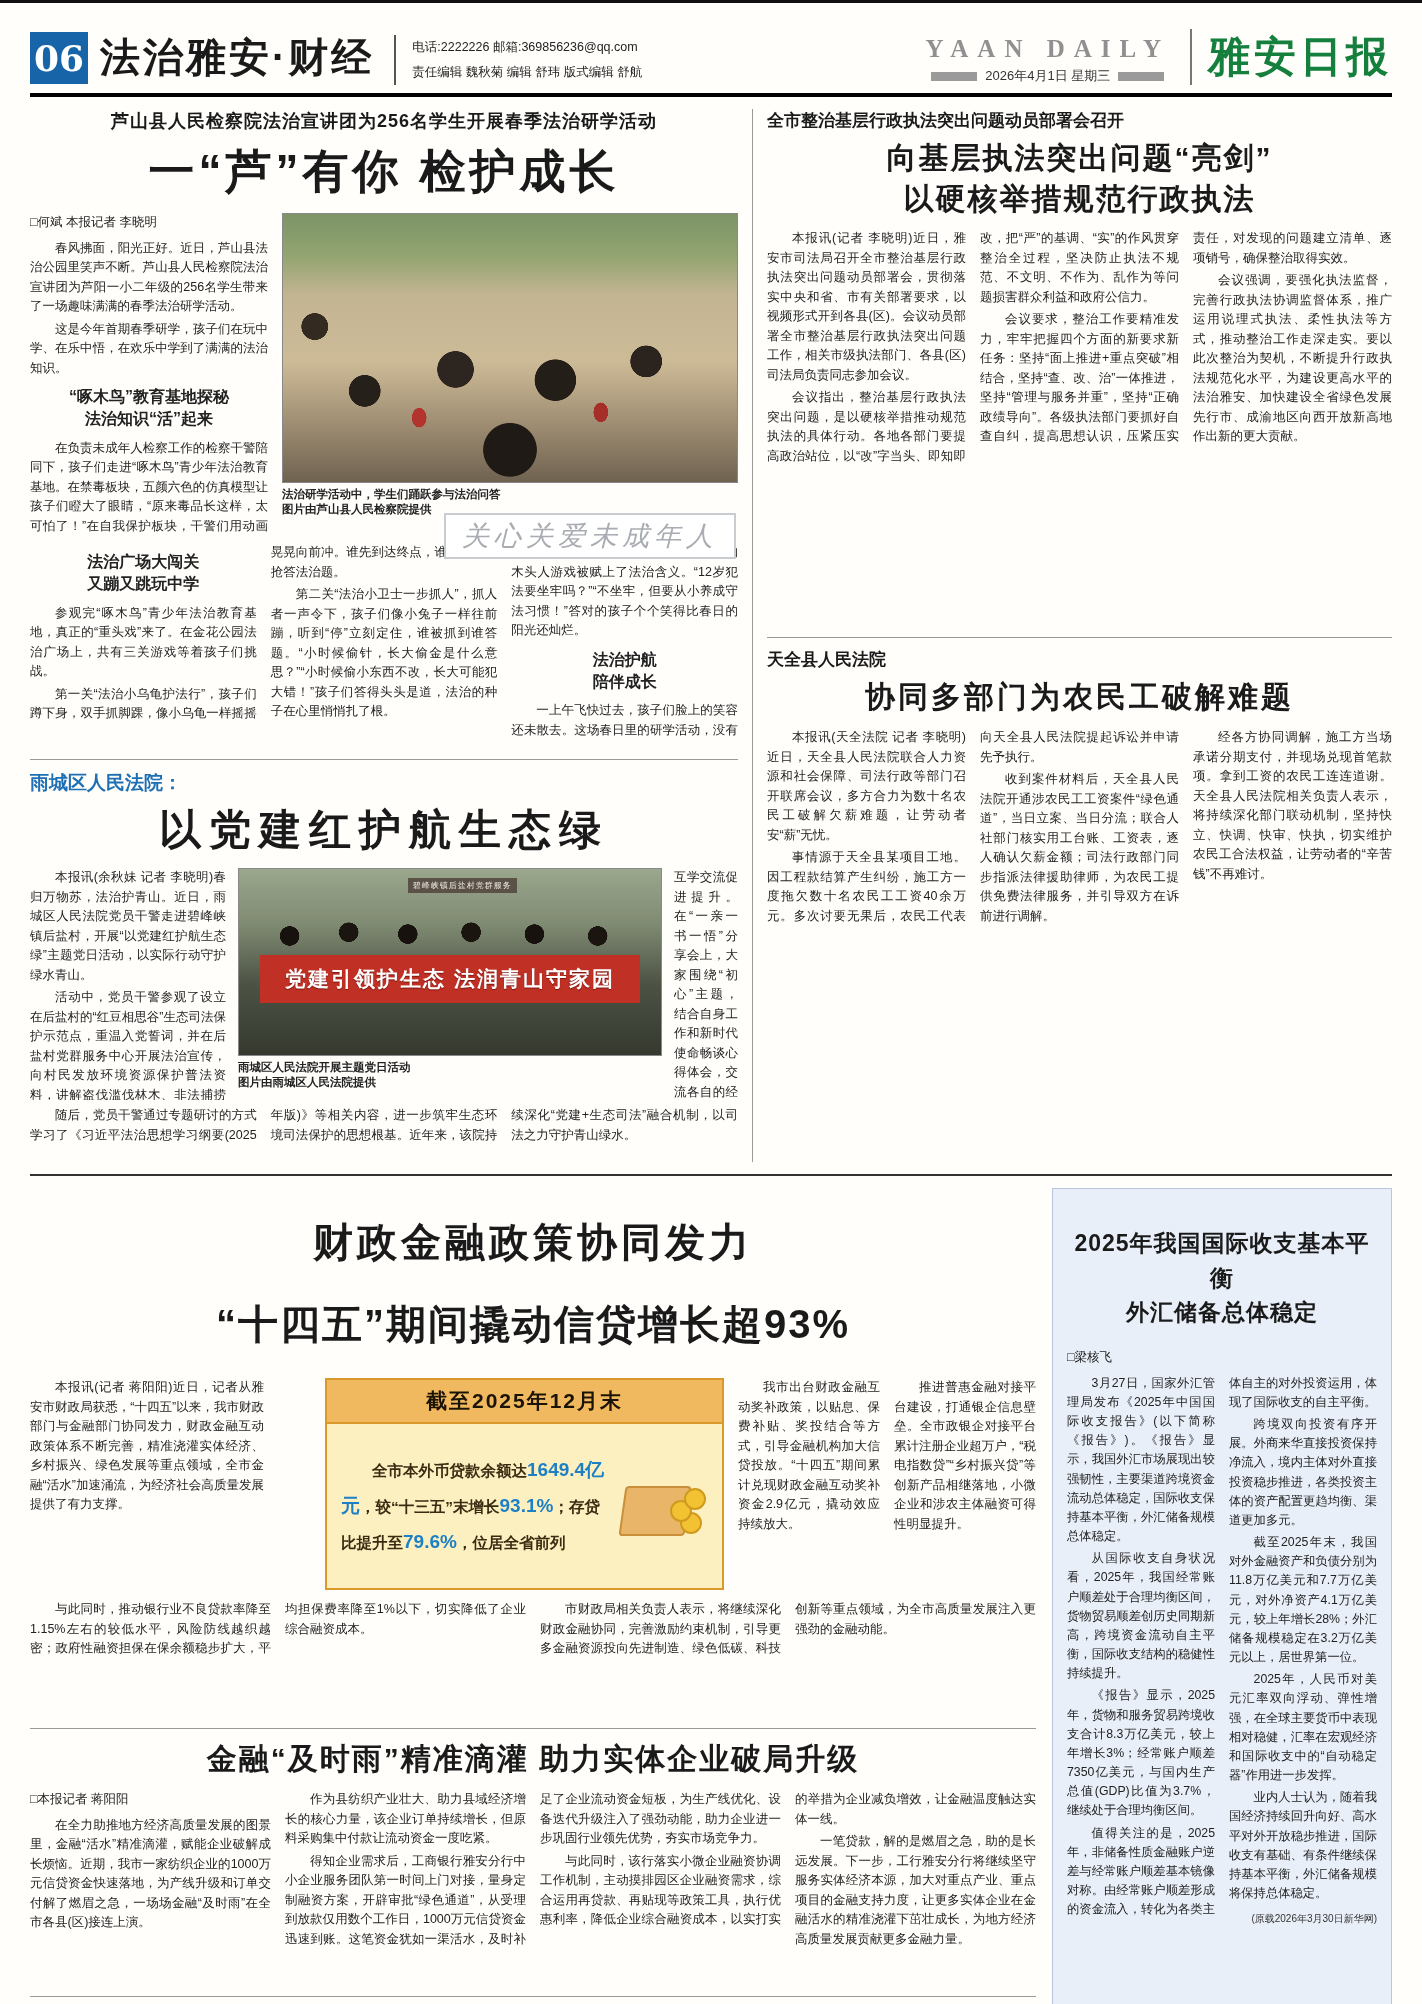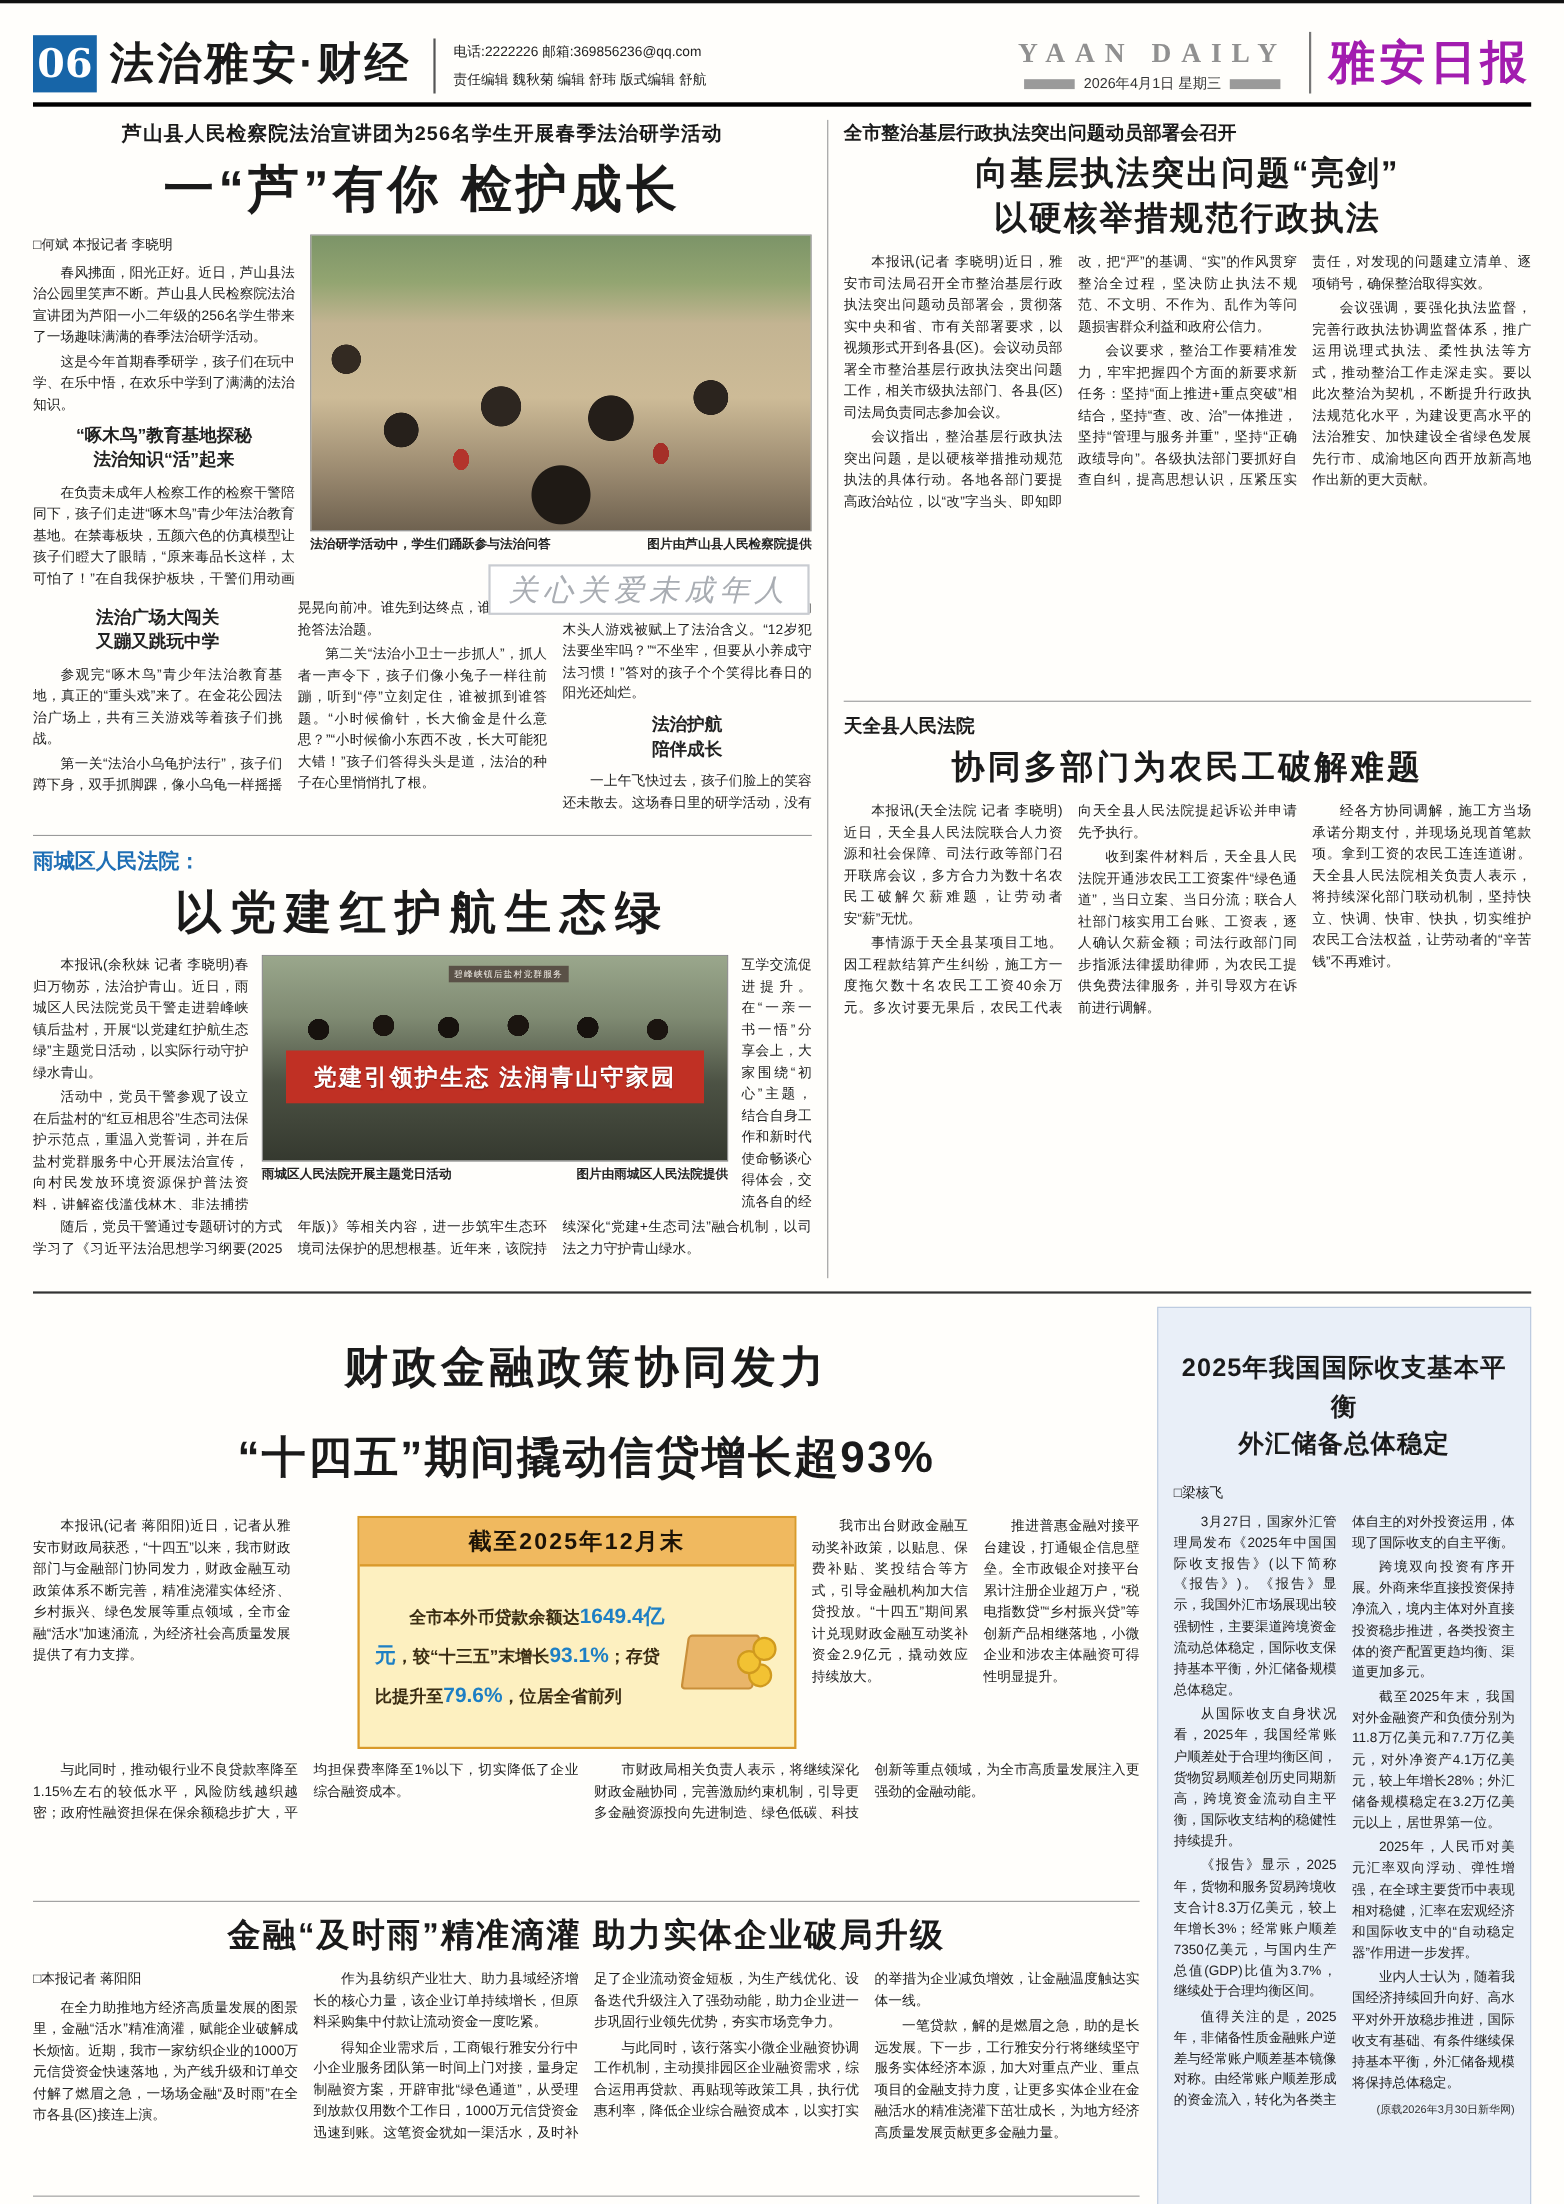--- a/index.html
+++ b/index.html
@@ -10,21 +10,21 @@
   .masthead{display:flex;align-items:flex-end;gap:20px;border-bottom:4px solid #000;padding-bottom:8px;}
   .mh-left{display:flex;align-items:center;gap:12px;}
   .pagenum{background:#1765a8;color:#fff;font-weight:900;font-size:36px;width:58px;height:52px;
            display:flex;align-items:center;justify-content:center;font-family:"DejaVu Serif",serif;}
   .section-title{font-size:40px;font-weight:900;letter-spacing:3px;}
   .mh-contact{border-left:2px solid #555;padding-left:16px;font-size:12.5px;line-height:2;color:#222;}
   .mh-right{margin-left:auto;text-align:center;}
   .mh-en{font-family:"Liberation Serif",serif;color:#909090;font-size:25px;letter-spacing:9px;font-weight:700;}
   .mh-date{font-size:13px;color:#333;display:flex;align-items:center;gap:8px;justify-content:center;margin-top:4px;}
   .mh-date .bar{display:inline-block;width:46px;height:9px;background:#9a9a9a;}
-  .logo-cn{border-left:2px solid #777;padding-left:16px;color:#a21caf;font-family:"DejaVu Serif",serif;
+  .logo-cn{border-left:2px solid #777;padding-left:16px;color:#15803d;font-family:"DejaVu Serif",serif;
            font-size:42px;font-weight:900;letter-spacing:4px;}
   
   p{margin:0 0 3px;text-indent:2em;}
   .body-txt{font-size:12.5px;line-height:1.56;text-align:justify;color:#222;}
   .kicker{text-align:center;font-size:18px;font-weight:600;letter-spacing:1px;}
   .thin-rule{border-top:1px solid #9a9a9a;margin:10px 0;}
   .hr-thick{border-top:2px solid #333;margin:12px 0;}
   
   .top-grid{display:grid;grid-template-columns:722px 1fr;gap:0;margin-top:12px;}
   .col-left{padding-right:14px;}
@@ -39,21 +39,21 @@
   .photo1{height:268px;background:
      radial-gradient(26px 26px at 18% 66%, #26201b 60%, transparent 62%),
      radial-gradient(30px 30px at 38% 58%, #2d2620 60%, transparent 62%),
      radial-gradient(34px 34px at 60% 62%, #241e19 60%, transparent 62%),
      radial-gradient(26px 26px at 80% 55%, #2b241e 60%, transparent 62%),
      radial-gradient(44px 44px at 50% 88%, #1f1a15 60%, transparent 62%),
      radial-gradient(22px 22px at 7% 42%, #332a22 60%, transparent 62%),
      radial-gradient(12px 16px at 30% 76%, #b3342c 60%, transparent 62%),
      radial-gradient(12px 16px at 70% 74%, #a52f28 60%, transparent 62%),
      linear-gradient(180deg,#7c9468 0%,#93a571 16%,#c3b492 30%,#cdbb97 55%,#9b8a70 80%,#6f6250 100%);}
-  .caption-row{display:flex;justify-content:space-between;font-size:11.5px;font-weight:600;margin-top:4px;color:#222;}
+  .caption-row{display:flex;justify-content:space-between;font-size:11.5px;font-weight:600;margin-top:4px;color:#222;flex-direction:column;}
   .subhead{text-align:center;font-weight:800;font-size:16px;line-height:1.4;margin:8px 0;break-inside:avoid;text-indent:0;}
   .a1-bottom{margin-top:8px;column-count:3;column-gap:14px;height:206px;overflow:hidden;}
   .byline{font-size:12.5px;margin-bottom:6px;text-indent:0;}
   .watermark{position:absolute;right:2px;top:404px;background:#fff;border:2px solid #c9ccd1;
              color:#a9adb3;font-family:"DejaVu Serif",serif;font-style:italic;font-size:27px;
              letter-spacing:5px;padding:3px 16px;}
   
   .yc-label{color:#1f6fb5;font-size:19px;font-weight:700;}
   .yc-headline{text-align:center;font-size:42px;font-weight:900;letter-spacing:8px;margin:6px 0 10px;}
   .yc-row{display:flex;gap:12px;height:232px;overflow:hidden;}

